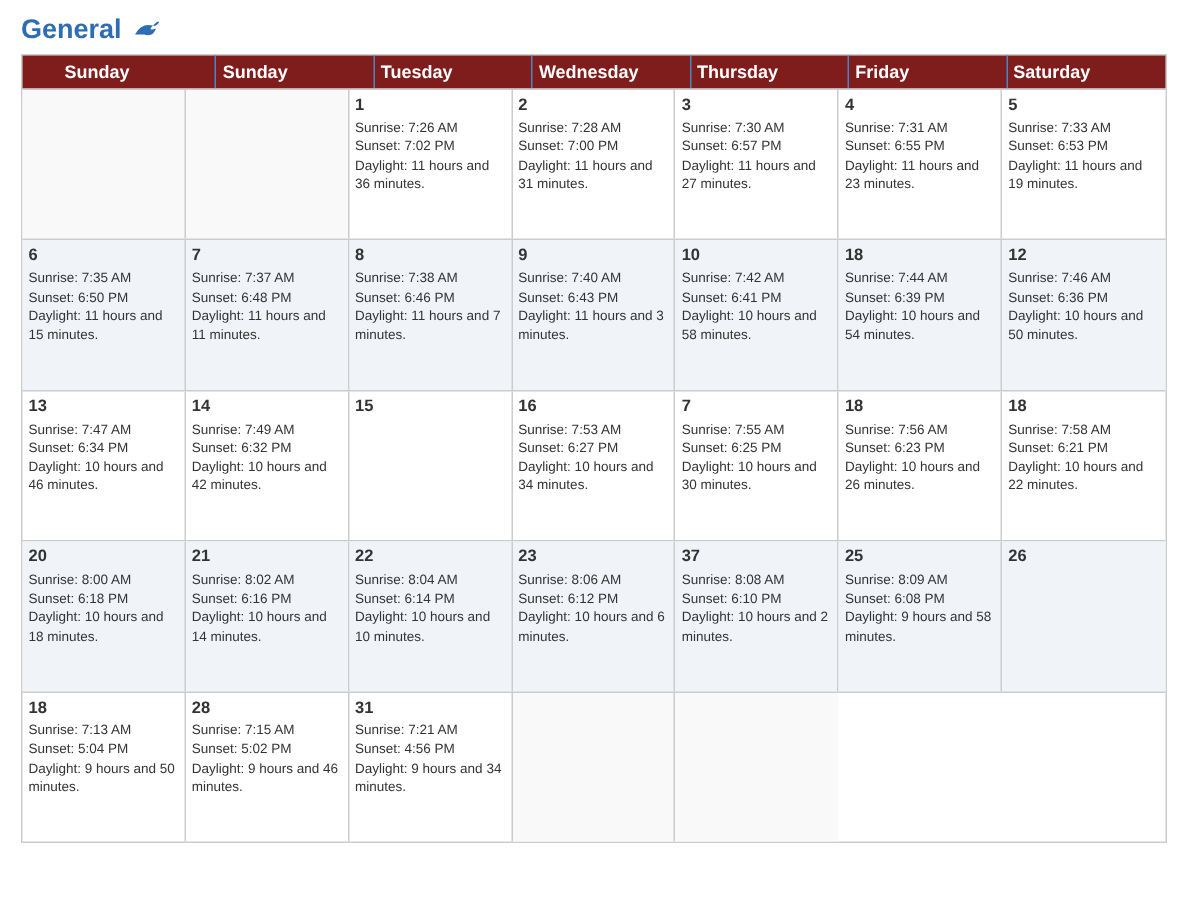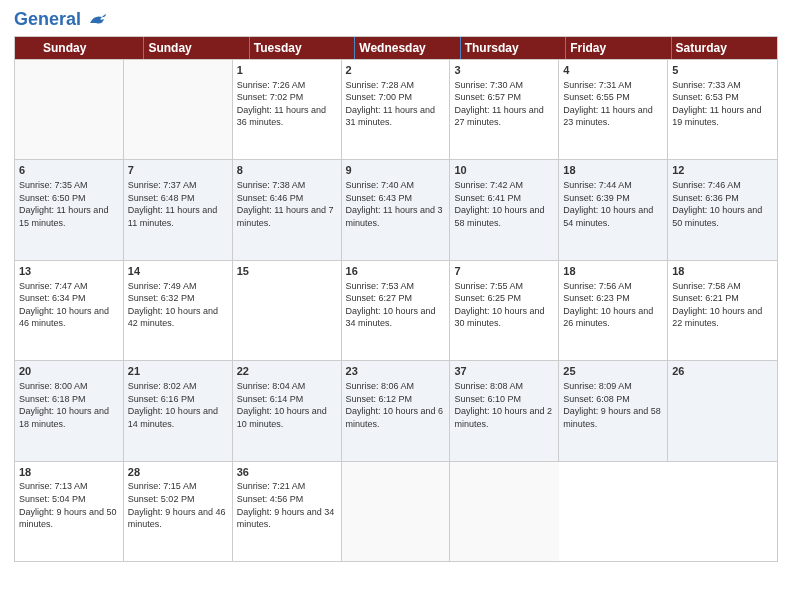--- a/index.html
+++ b/index.html
@@ -259,21 +259,21 @@
         <div class="cal-row">
           <div class="cal-cell">
             <span class="day-num">18</span>
             <div class="sun-info">Sunrise: 7:13 AM<br>Sunset: 5:04 PM<br>Daylight: 9 hours and 50 minutes.</div>
           </div>
           <div class="cal-cell">
             <span class="day-num">28</span>
             <div class="sun-info">Sunrise: 7:15 AM<br>Sunset: 5:02 PM<br>Daylight: 9 hours and 46 minutes.</div>
           </div>
           <div class="cal-cell">
-            <span class="day-num">36</span>
+            <span class="day-num">31</span>
             <div class="sun-info">Sunrise: 7:21 AM<br>Sunset: 4:56 PM<br>Daylight: 9 hours and 34 minutes.</div>
           </div>
           <div class="cal-cell empty"></div>
           <div class="cal-cell empty"></div>
         </div>
       </div>
   </div>
 </div>
 
 </body></html>

